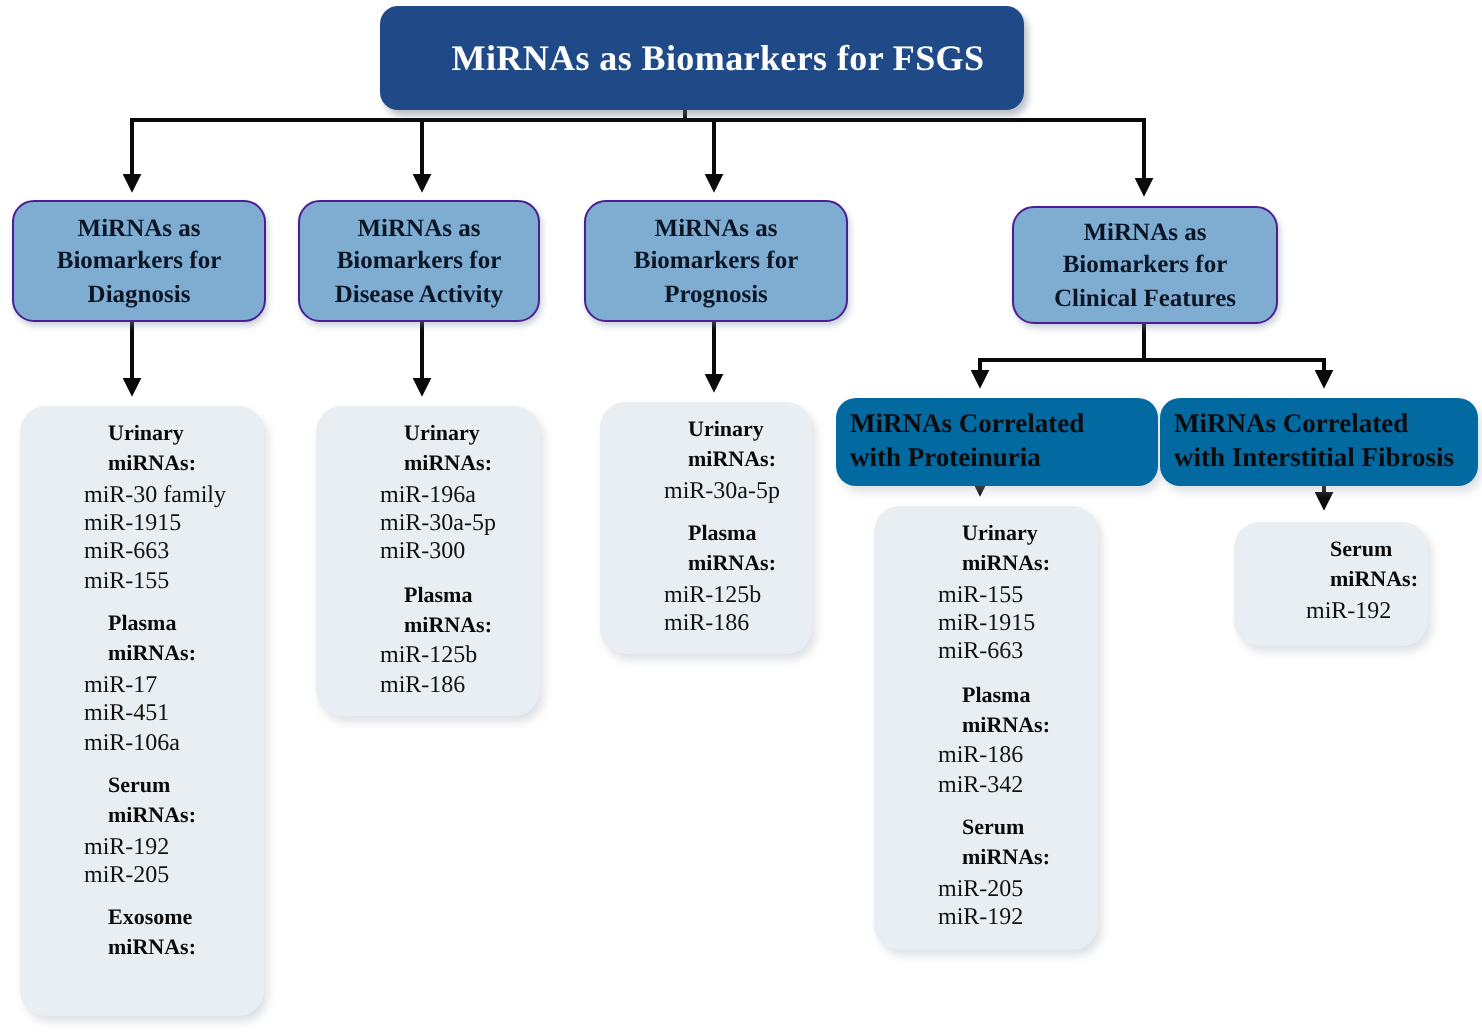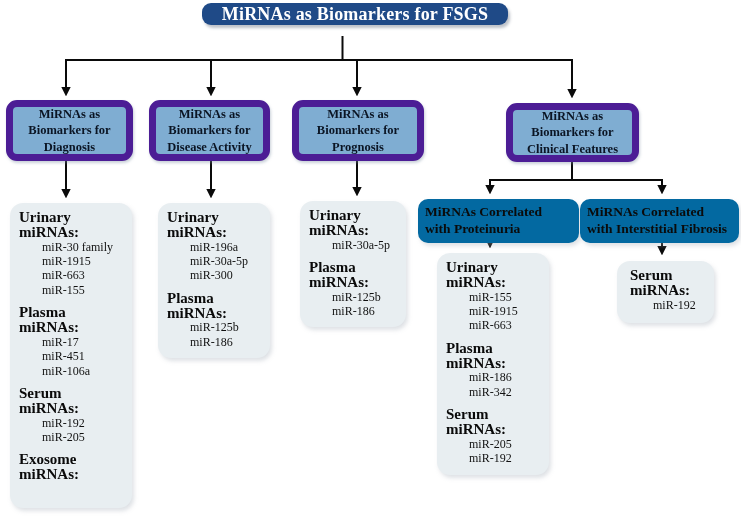--- a/index.html
+++ b/index.html
@@ -5,59 +5,60 @@
   html,body{margin:0;padding:0;background:#ffffff;}
   .stage{
     position:relative;
     width:741px;height:517px;
     background:#ffffff;
     font-family:"Liberation Serif","DejaVu Serif",serif;
     overflow:hidden;
   }
   .connectors{position:absolute;left:0;top:0;width:741px;height:517px;pointer-events:none;}
   .title-box{
-    position:absolute;left:202px;top:3px;width:306px;height:22px;
+    position:absolute;left:190px;top:3px;width:306px;height:52px;
     background:#1f4a87;border-radius:9px;
     display:flex;align-items:center;justify-content:center;
     box-shadow:2px 3px 3px rgba(110,120,135,0.45);
+    padding-left:16px;
   }
   .title-box span{
     color:#ffffff;font-weight:bold;font-size:18px;letter-spacing:0.2px;
   }
   .node{
     position:absolute;
     background:#7fadd2;border-radius:11px;
     display:flex;align-items:center;justify-content:center;
     text-align:center;
     font-weight:bold;font-size:12.5px;line-height:1.32;color:#0b1524;
     white-space:pre-line;
     box-shadow:1px 2px 3px rgba(120,140,160,0.4);
-    border:7px solid #4c1d95;
+    border:1px solid #4c1d95;
     box-sizing:border-box;
   }
   .panel{
     position:absolute;
     background:#e8eef1;border-radius:13px;
     box-shadow:2px 3px 4px rgba(160,170,180,0.35);
     padding:5px 4px 9px 9px;
     box-sizing:border-box;
     color:#0c0c0c;
   }
   .subheader{
     position:absolute;
     background:#0369a1;border-radius:10px;
     box-shadow:2px 3px 4px rgba(160,170,180,0.35);
     padding:4px 6px 5px 7px;
     box-sizing:border-box;
     font-weight:bold;font-size:13.5px;line-height:1.28;color:#0b0b0b;
     white-space:pre-line;
   }
   .glabel{
-    font-weight:bold;font-size:15px;line-height:14.8px;
-    white-space:pre-line;color:#0a0a0a;margin-top:8px;
+    font-weight:bold;font-size:11px;line-height:14.8px;
+    white-space:pre-line;color:#0a0a0a;margin-top:8px;margin-left:35px;
   }
   .glabel:first-child{margin-top:2px;}
   .gitem{
     font-size:12px;line-height:14.4px;padding-left:23px;color:#111111;font-family:Liberation Serif, serif;
   }
 </style>
 </head>
 <body>
 
 <div class="stage">

